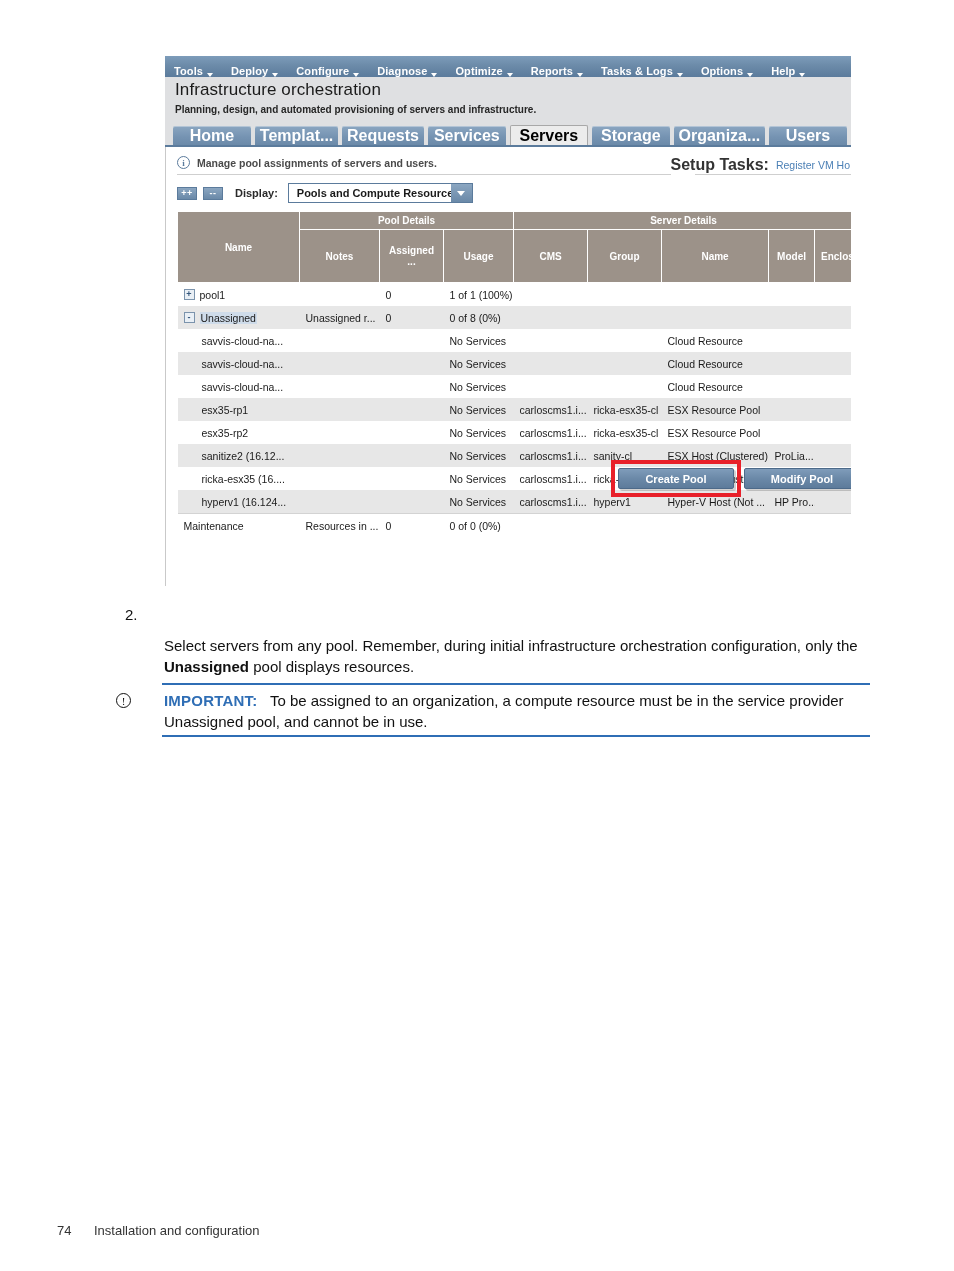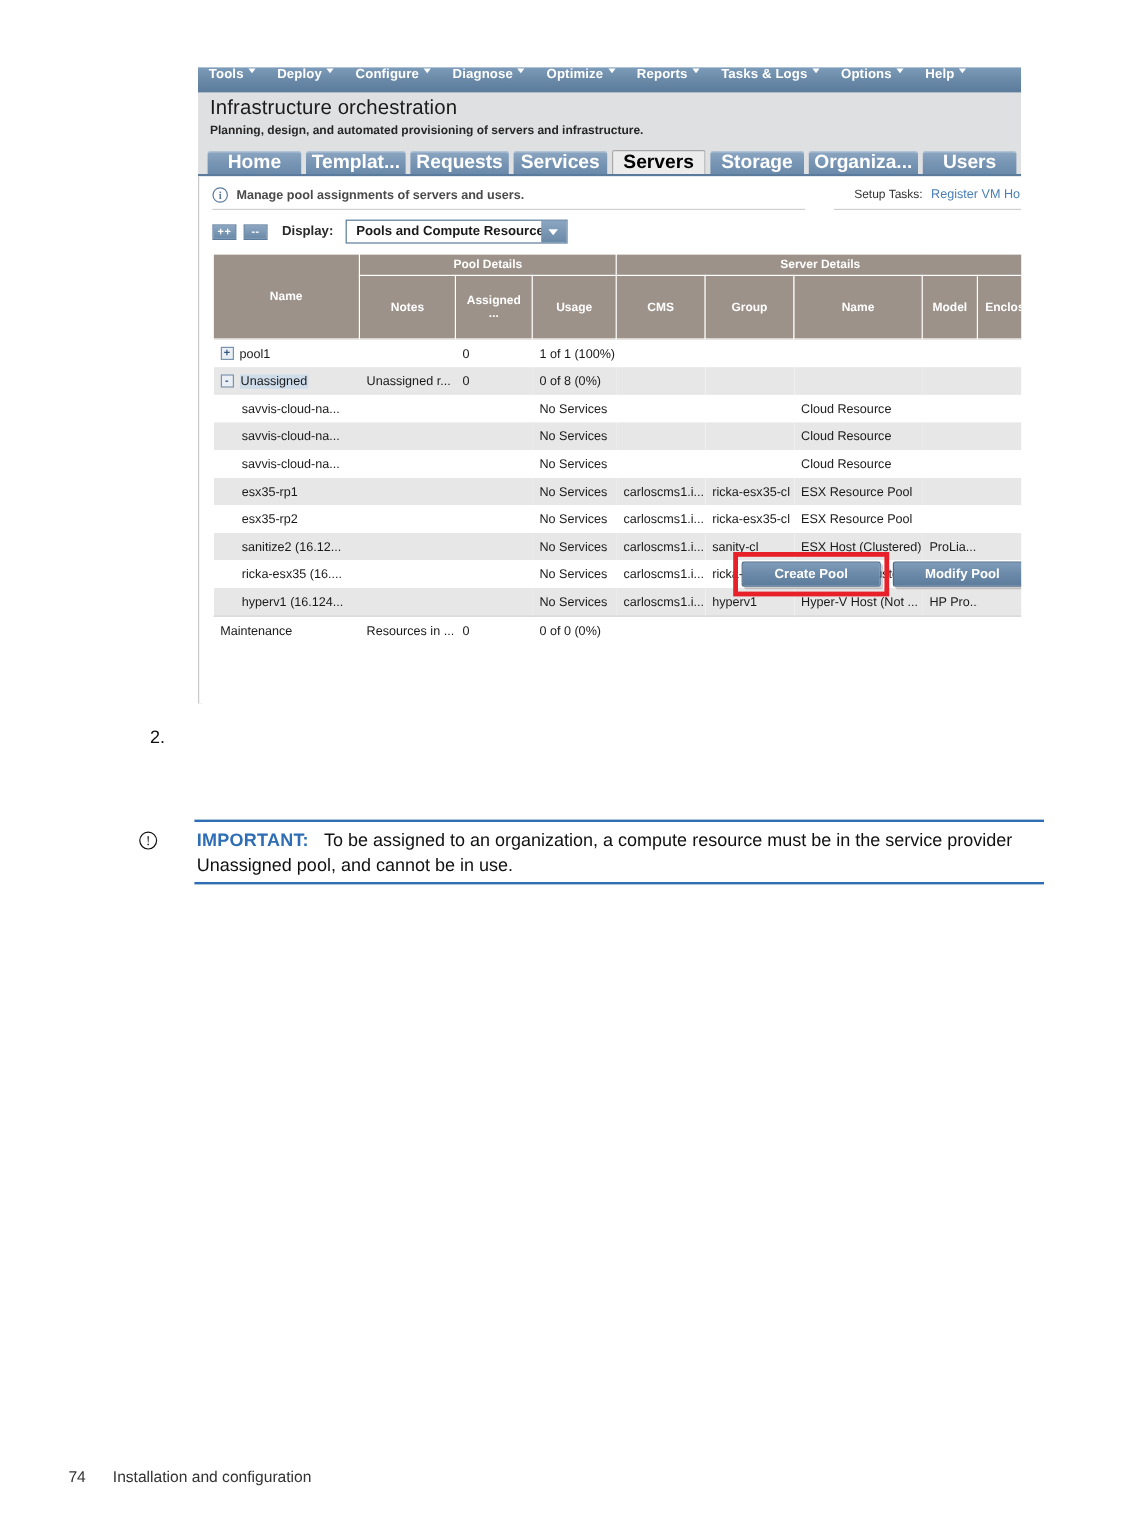--- a/index.html
+++ b/index.html
@@ -47,21 +47,21 @@
     align-items: center;
   }
   .menuitem {
     color: #ffffff;
     font-size: 11px;
     font-weight: bold;
     padding: 0 9px;
     white-space: nowrap;
     letter-spacing: 0.1px;
     display: flex;
-    align-items: flex-start;
+    align-items: flex-end;
     gap: 4px;
     height: 100%;
   }
   .caret {
     display: inline-block;
     width: 0; height: 0;
     border-left: 3.5px solid transparent;
     border-right: 3.5px solid transparent;
     border-top: 4px solid #ffffff;
     margin-top: 1px;
@@ -178,21 +178,21 @@
     background: #cfcfcf;
   }
   .setuptasks {
     position: absolute;
     right: 0; top: 9px;
     display: flex; align-items: center; gap: 7px;
     white-space: nowrap;
     padding-right: 1px;
   }
   .setuptasks-label {
-    font-size: 10px; font-weight: normal; color: #333;
+    font-size: 16px; font-weight: bold; color: #333;
   }
   .setuptasks-link {
     font-size: 10.5px; color: #4a7fb5; text-decoration: none;
   }
   .setuptasks-rule {
     position: absolute;
     right: 0; top: 27px;
     width: 156px; height: 1px;
     background: #cfcfcf;
   }
@@ -719,20 +719,23 @@
       <div class="uibtn" id="btn-create">Create Pool</div>
       <div class="uibtn" id="btn-modify">Modify Pool</div>
     </div>
 
   </div>
 </div>
 
 <div class="doc">
   <div class="step-num">2.</div>
 
+  <div class="para2">
+    <span>Select servers from any pool. Remember, during initial infrastructure orchestration configuration, only the </span><b>Unassigned</b><span> pool displays resources.</span>
+  </div>
 
   <div class="note-rule-top"></div>
   <div class="note-icon">!</div>
   <div class="note-body">
     <span class="note-label">IMPORTANT:</span>&nbsp;&nbsp;&nbsp;<span>To be assigned to an organization, a compute resource must be in the service provider Unassigned pool, and cannot be in use.</span>
   </div>
   <div class="note-rule-bot"></div>
 
   <div class="footer-num">74</div>
   <div class="footer-text">Installation and configuration</div>

